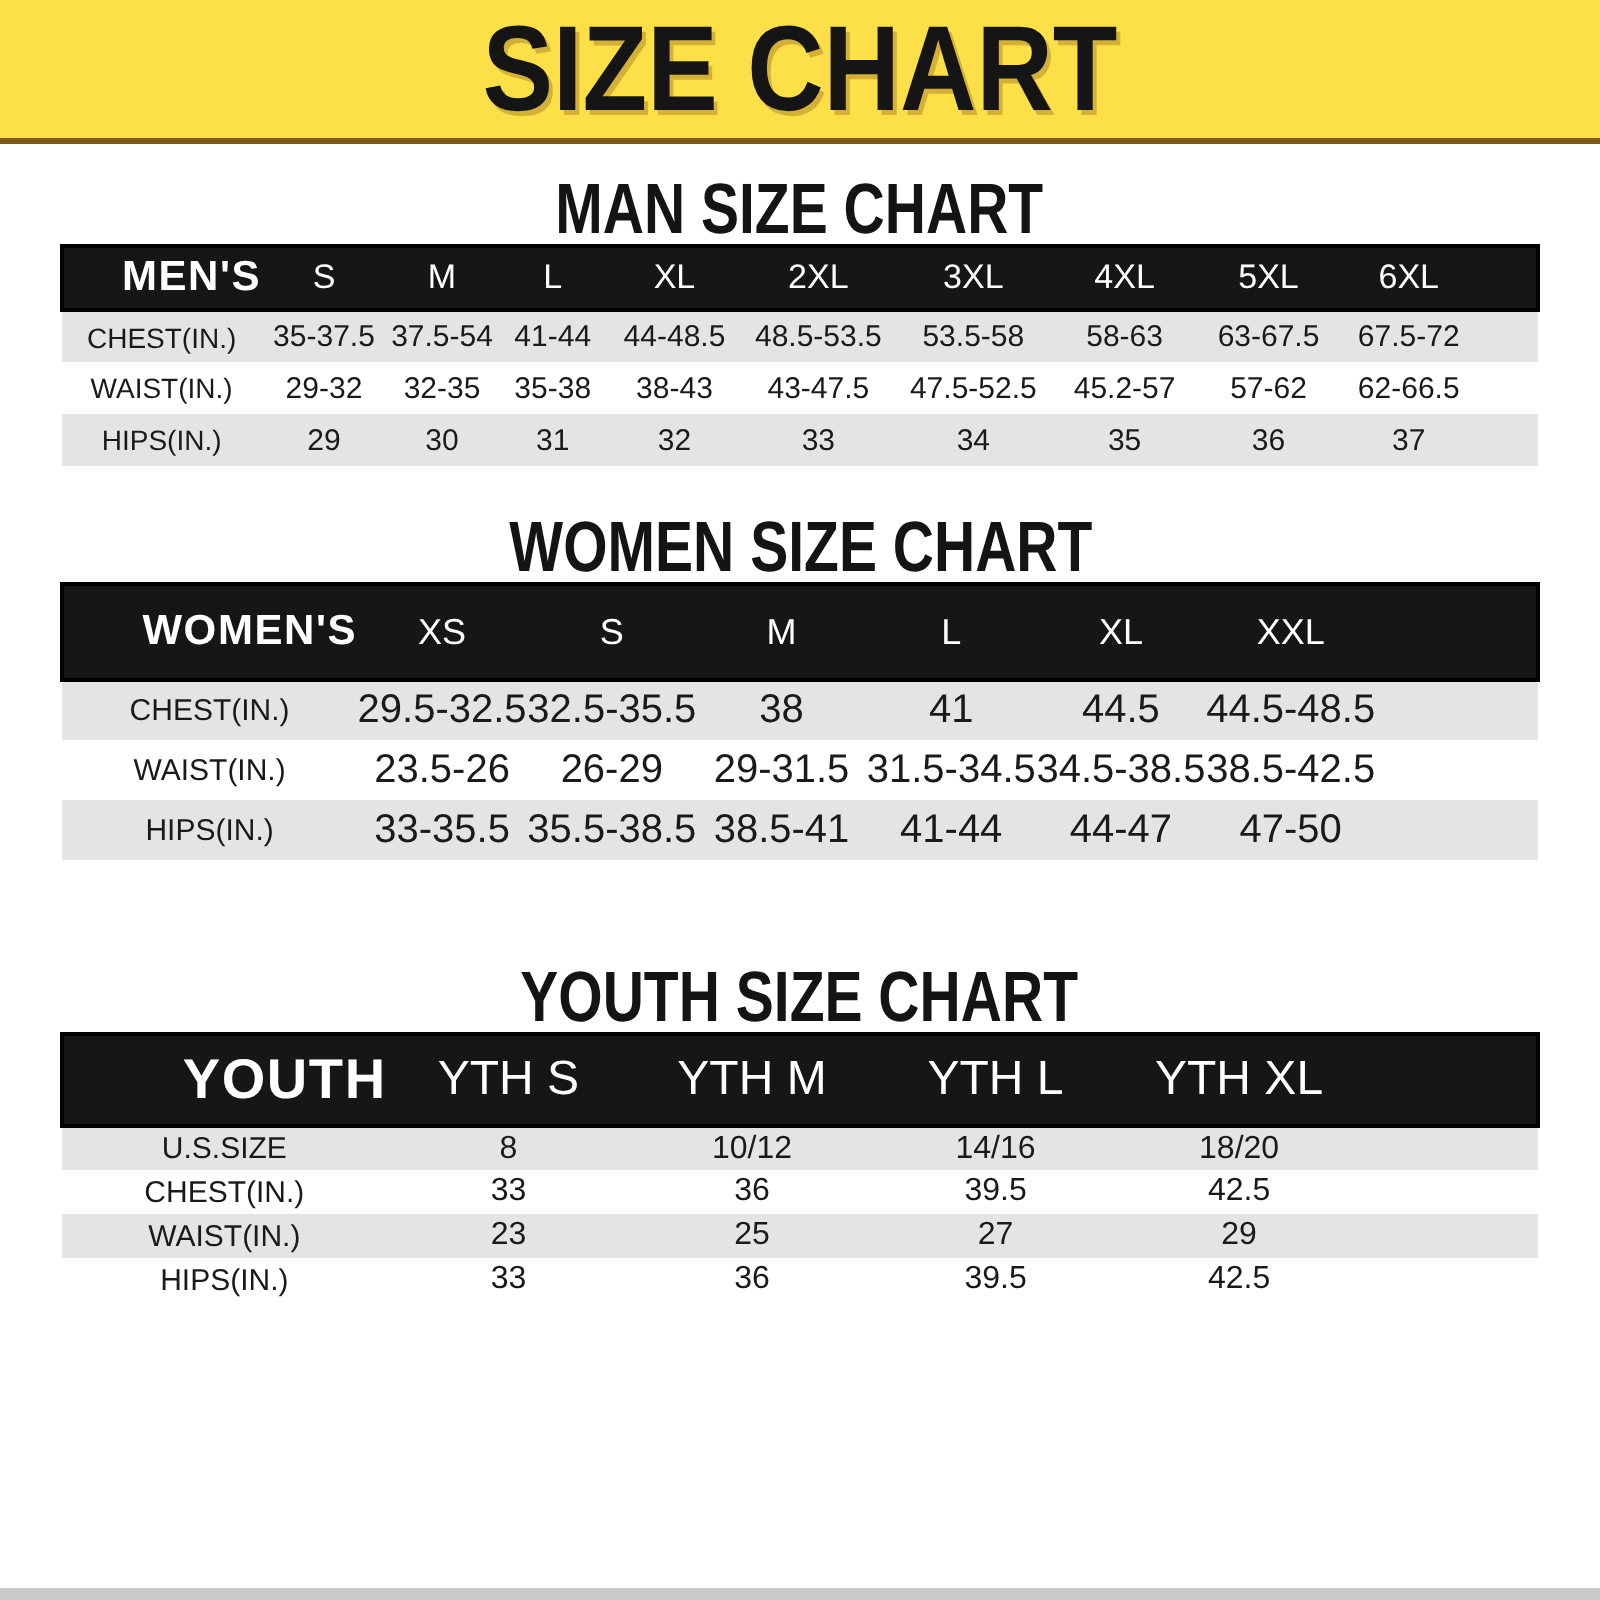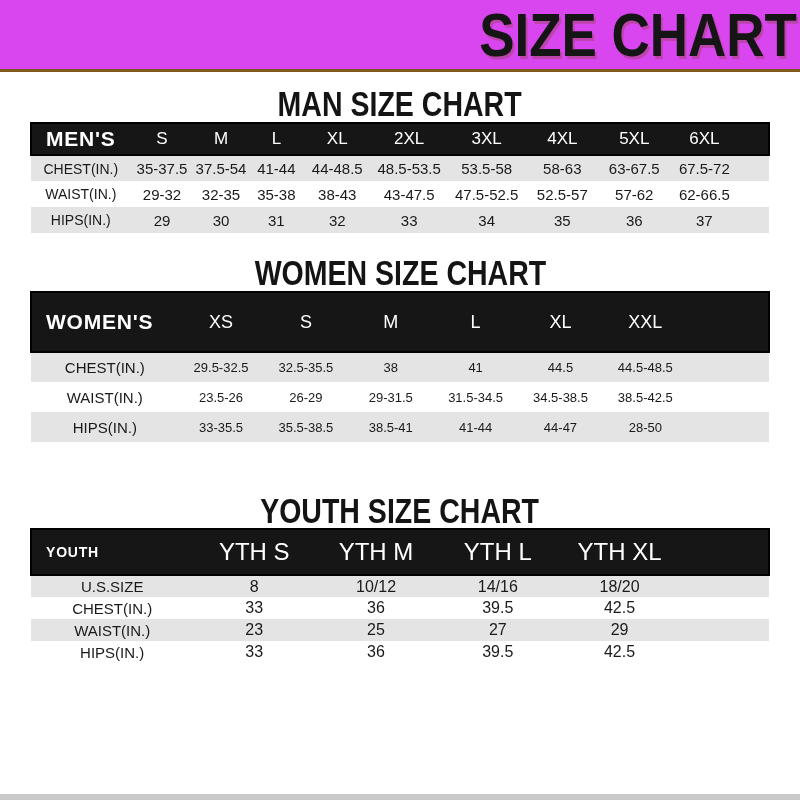--- a/index.html
+++ b/index.html
@@ -4,22 +4,22 @@
 <style>
   html,body{margin:0;padding:0;}
   body{
     width:800px;height:800px;position:relative;overflow:hidden;
     background:#ffffff;
     font-family:"Liberation Sans", sans-serif;
     color:#1a1a1a;
   }
   
   .banner{
-    height:69px;background:#d946ef;border-bottom:3px solid #7b5a1c;
-    display:flex;align-items:center;justify-content:flex-end;
+    height:69px;background:#fde047;border-bottom:3px solid #7b5a1c;
+    display:flex;align-items:center;justify-content:center;
   }
   .banner h1{
     margin:0;font-size:54px;font-weight:700;color:#151515;
     letter-spacing:0px;transform:scale(0.98,1.12);
     text-shadow:2px 2px 0 rgba(120,70,10,0.30);
     white-space:nowrap;
   }
   
   .section-title{
     text-align:center;margin:0;
@@ -33,49 +33,49 @@
   .title-youth{margin-top:52px;height:34px;line-height:34px;}
   
   table.size-table{
     width:740px;margin:0 auto;border-collapse:collapse;table-layout:fixed;
   }
   .size-table thead th{
     background:#161616;color:#ffffff;font-weight:400;text-align:center;
     padding:0;border-top:2px solid #000;border-bottom:2px solid #000;
   }
   .size-table thead th:first-child{
-    font-weight:700;text-align:left;padding-left:14px;letter-spacing:0.8px;
+    font-weight:700;text-align:right;padding-left:14px;letter-spacing:0.8px;
     border-left:2px solid #000;
   }
   .size-table thead th:last-child{border-right:2px solid #000;}
   .size-table tbody td{
     text-align:center;padding:0;color:#1a1a1a;
   }
   .size-table tbody tr:nth-child(odd){background:#E4E4E4;}
   .size-table tbody tr:nth-child(even){background:#ffffff;}
   
   .t-men thead tr{height:32px;}
   .t-men thead th{font-size:17px;}
   .t-men thead th:first-child{font-size:21px;}
   .t-men tbody tr{height:26px;}
   .t-men tbody td{font-size:15px;}
   .t-men tbody td:first-child{font-size:14px;}
   .t-men{margin-top:12px;}
   
-  .t-women thead tr{height:60px;}
+  .t-women thead tr{height:48px;}
   .t-women thead th{font-size:18px;}
   .t-women thead th:first-child{font-size:21px;}
   .t-women tbody tr{height:30px;}
-  .t-women tbody td{font-size:13px;}
+  .t-women tbody td{font-size:20px;}
   .t-women tbody td:first-child{font-size:15px;}
   .t-women{margin-top:16px;}
   
   .t-youth thead tr{height:46px;}
   .t-youth thead th{font-size:24px;}
-  .t-youth thead th:first-child{font-size:14px;}
+  .t-youth thead th:first-child{font-size:28px;}
   .t-youth tbody tr{height:22px;}
   .t-youth tbody td{font-size:16px;}
   .t-youth tbody td:first-child{font-size:15px;}
   .t-youth{margin-top:14px;}
   
   .footer-note{margin:22px 0 0 30px;}
   .footer-note p{
     margin:0;font-size:21px;line-height:32px;color:#A32C24;
     white-space:nowrap;transform:scaleX(0.80);transform-origin:0 50%;
   }
@@ -139,21 +139,21 @@
           <td></td>
         </tr>
         <tr>
           <td>WAIST(IN.)</td>
           <td>29-32</td>
           <td>32-35</td>
           <td>35-38</td>
           <td>38-43</td>
           <td>43-47.5</td>
           <td>47.5-52.5</td>
-          <td>52.5-57</td>
+          <td>45.2-57</td>
           <td>57-62</td>
           <td>62-66.5</td>
           <td></td>
         </tr>
         <tr>
           <td>HIPS(IN.)</td>
           <td>29</td>
           <td>30</td>
           <td>31</td>
           <td>32</td>
@@ -215,21 +215,21 @@
           <td>38.5-42.5</td>
           <td></td>
         </tr>
         <tr>
           <td>HIPS(IN.)</td>
           <td>33-35.5</td>
           <td>35.5-38.5</td>
           <td>38.5-41</td>
           <td>41-44</td>
           <td>44-47</td>
-          <td>28-50</td>
+          <td>47-50</td>
           <td></td>
         </tr>
       </tbody>
     </table>
   </section>
 
   <section>
     <h2 class="section-title title-youth"><span>YOUTH SIZE CHART</span></h2>
 
     <table class="size-table t-youth">

